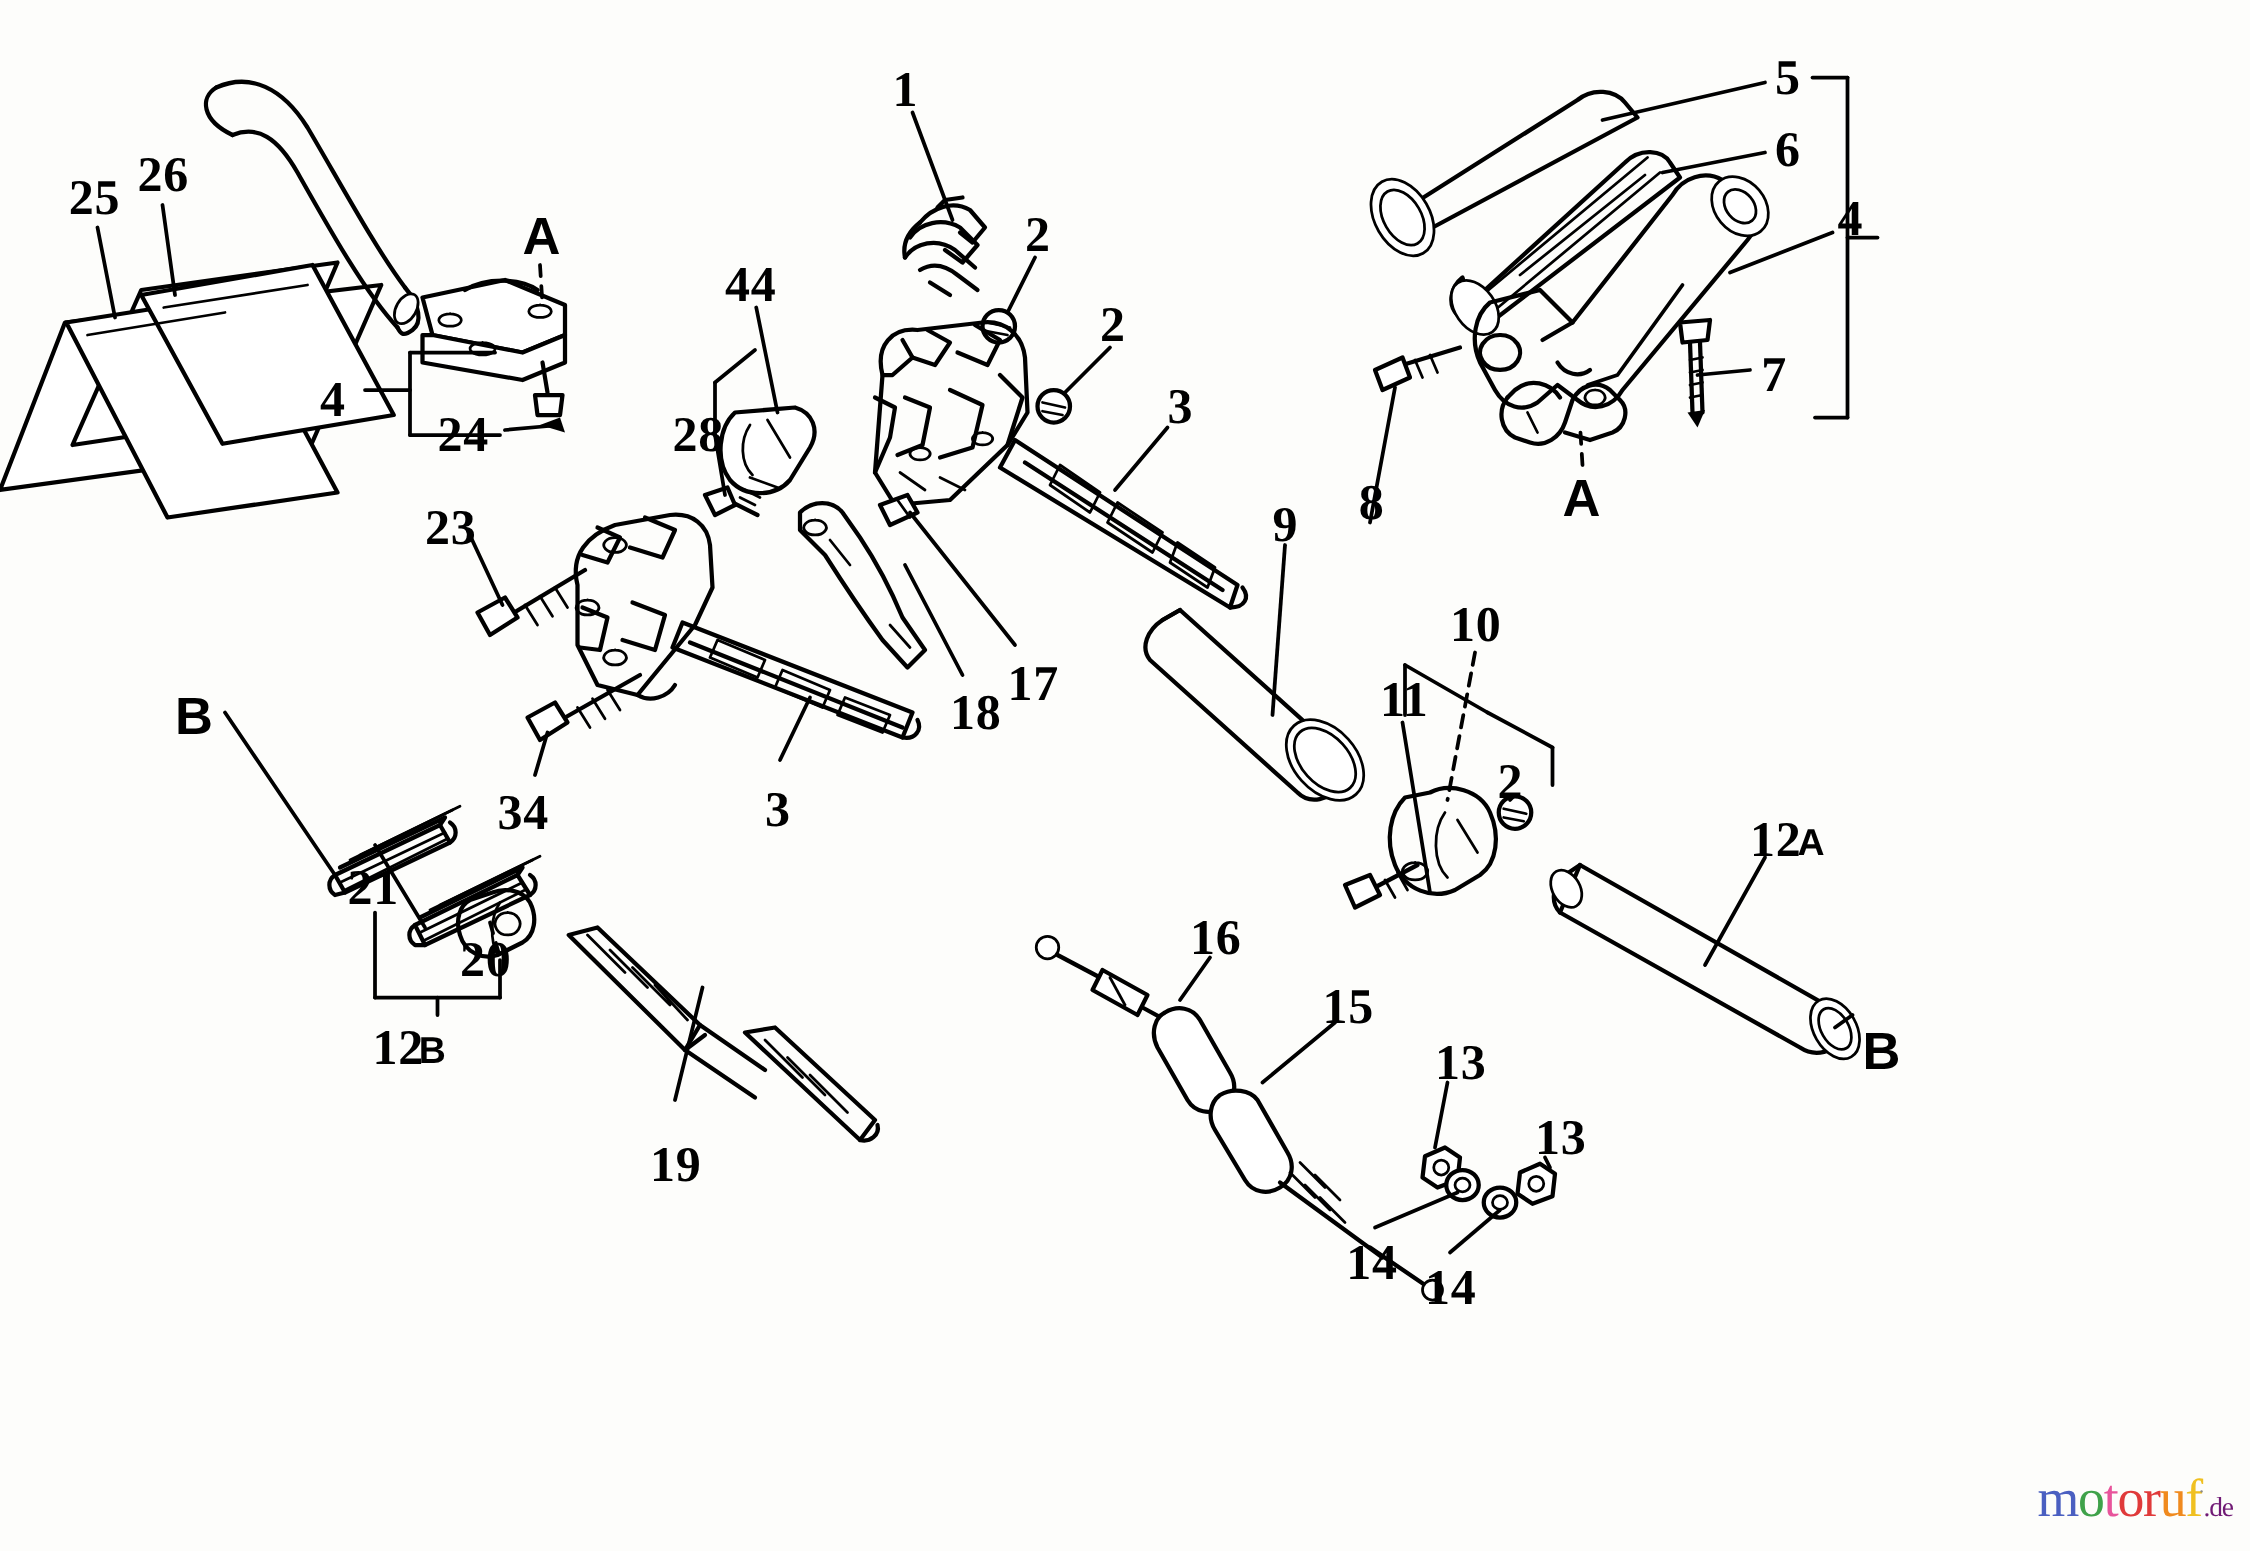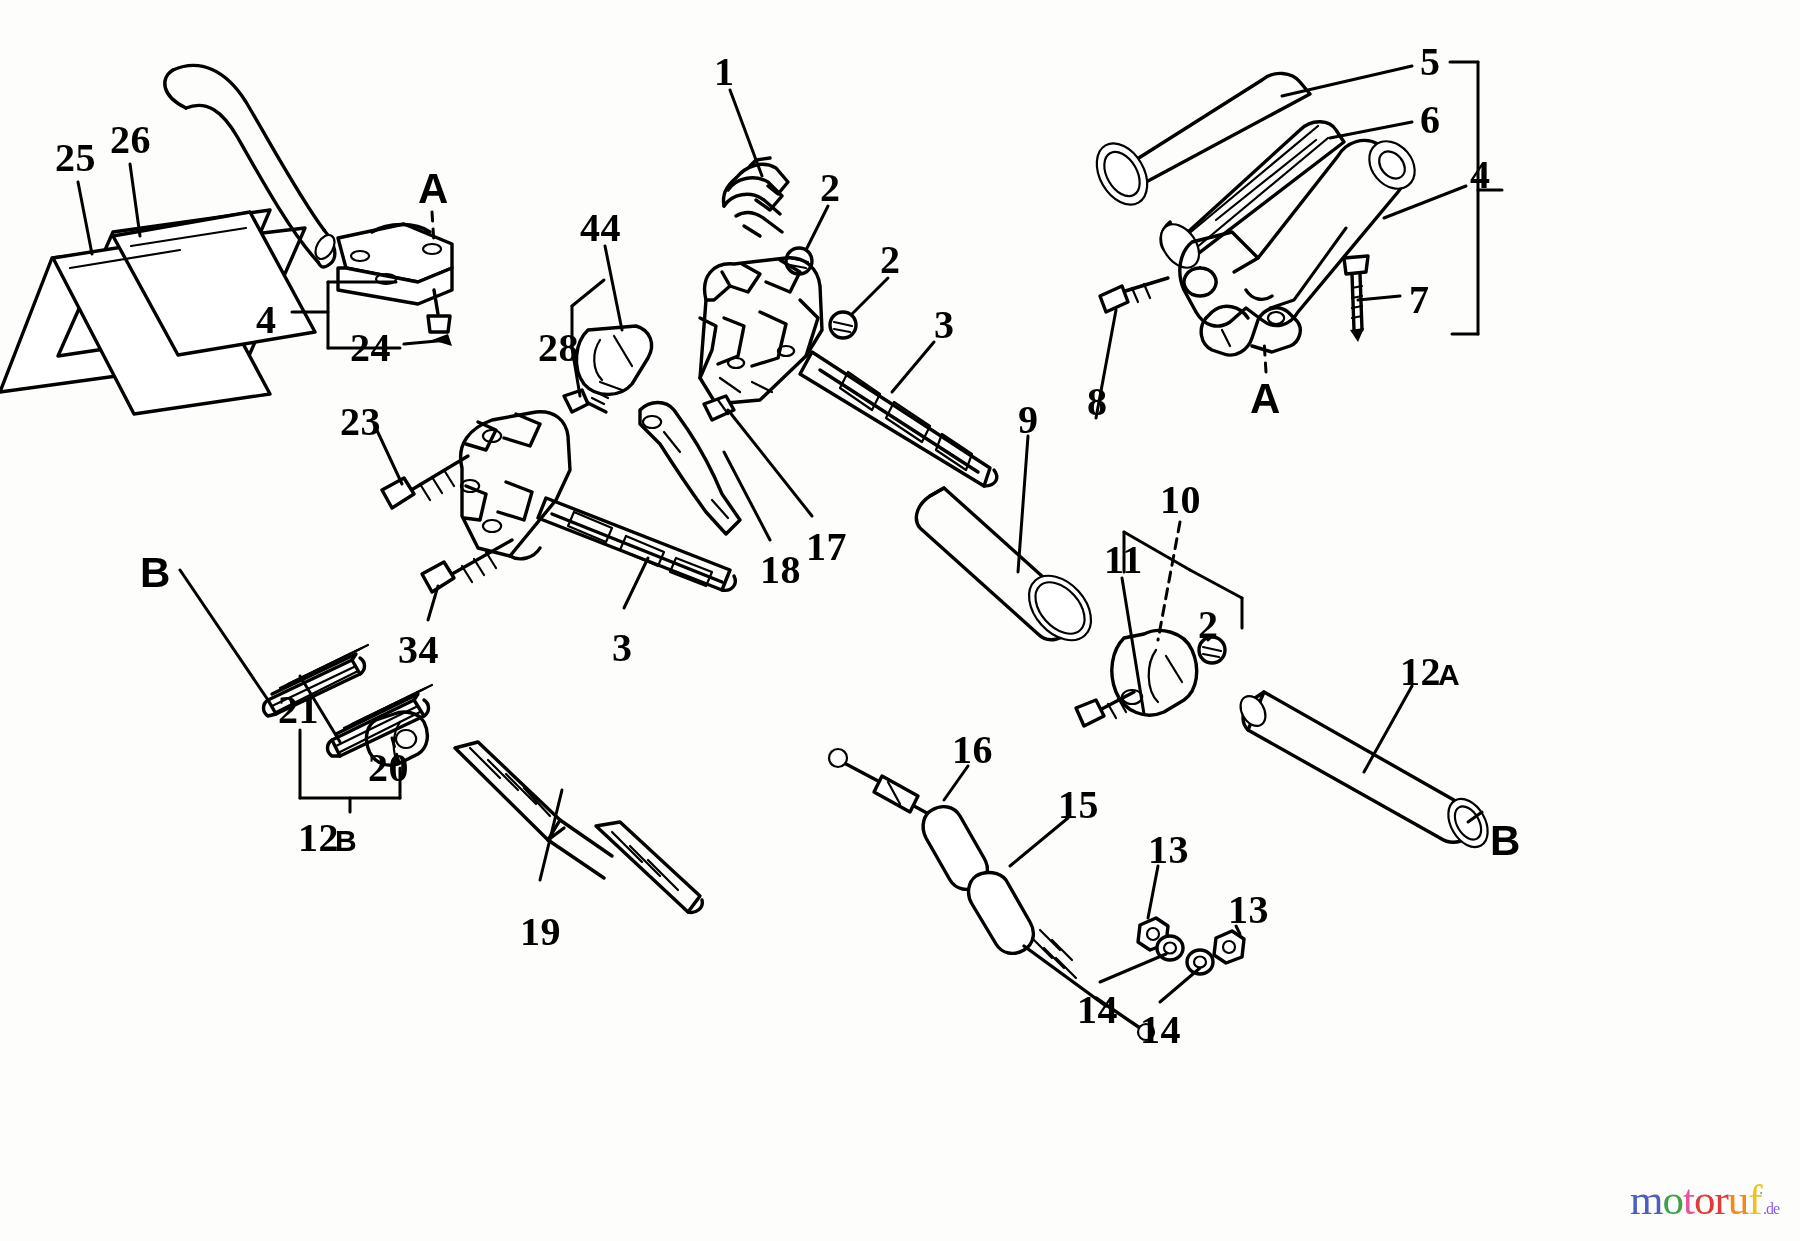--- a/index.html
+++ b/index.html
@@ -60,22 +60,22 @@
     line-height: 1;
     user-select: none;
   }
   .wm span { display: inline; }
   .wm .dot {
     font-size: 16px;
     vertical-align: super;
     margin-left: -3px;
   }
   .wm .tld {
-    font-size: 16px;
-    color: #8b5cf6;
+    font-size: 22px;
+    color: #701a75;
   }
 </style>
 </head>
 <body>
 
 <div id="stage" style="background: rgb(253, 253, 251);">
 
   <svg class="layer" viewBox="0 0 1800 1241" xmlns="http://www.w3.org/2000/svg">
     <defs>
       <style>

